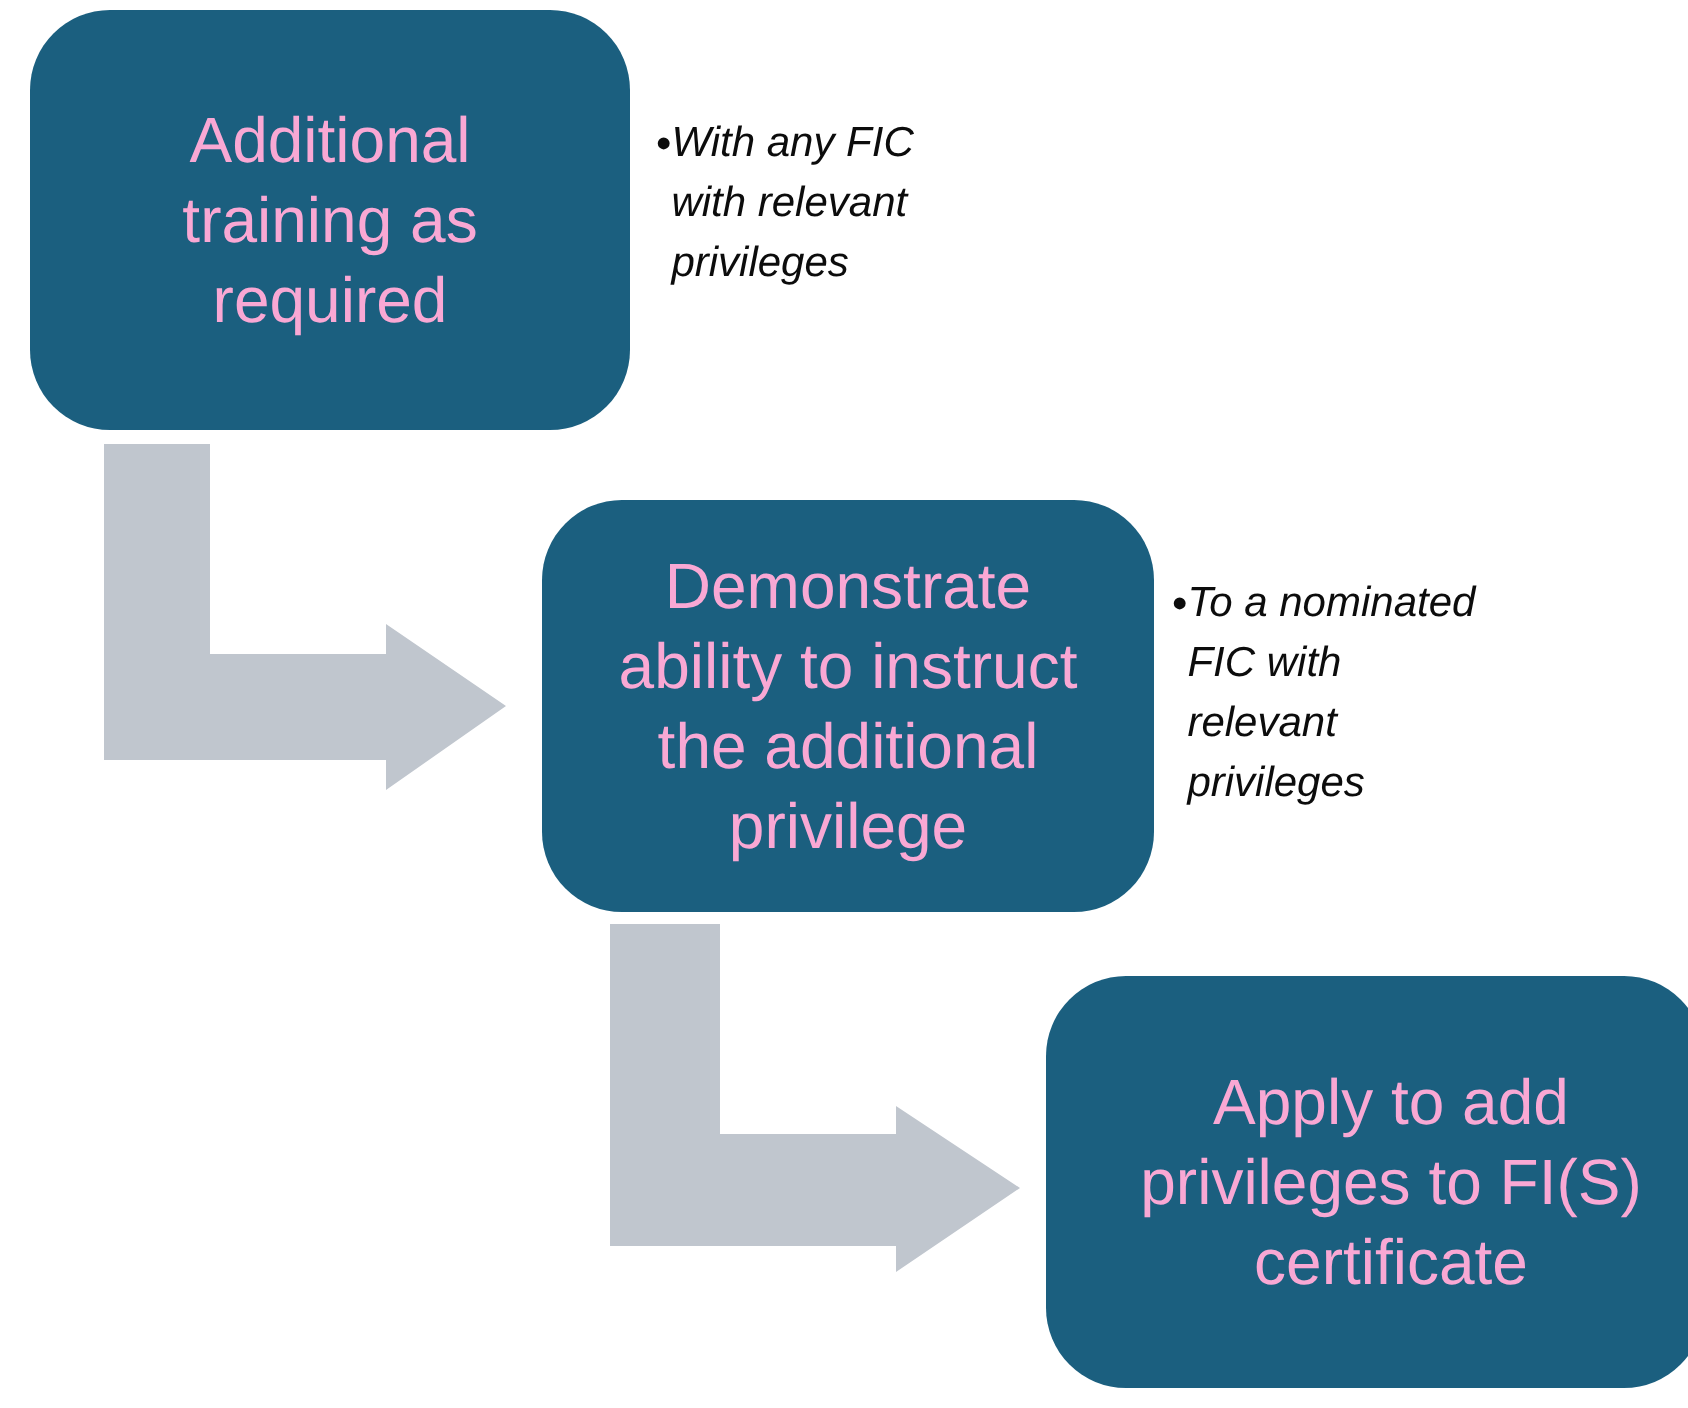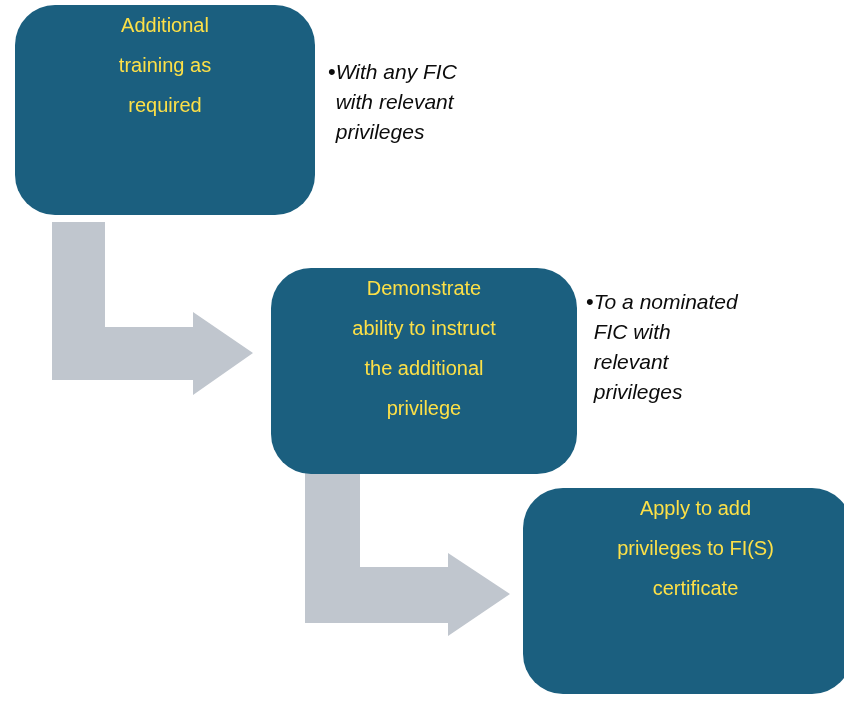--- a/index.html
+++ b/index.html
@@ -19,32 +19,33 @@
     position: absolute;
     left: 0;
     top: 0;
     width: 844px;
     height: 704px;
   }
   .step-box {
     position: absolute;
     background: #1B5F7F;
     border-radius: 40px;
-    color: #fde047;
+    color: #f9a8d4;
     display: flex;
+    align-items: center;
     justify-content: center;
     text-align: center;
-    font-size: 20px;
+    font-size: 32px;
     line-height: 40px;
   }
   .step-box .box-label {
     white-space: pre-line;
   }
   .box-1 { left: 15px;  top: 5px;   width: 300px; height: 210px; }
-  .box-2 { left: 271px; top: 250px; width: 306px; height: 206px; margin-top: 18px; }
+  .box-2 { left: 271px; top: 250px; width: 306px; height: 206px; }
   .box-3 { left: 523px; top: 488px; width: 313px; height: 206px; padding-left: 16px; }
   .note {
     position: absolute;
     display: flex;
     align-items: flex-start;
     color: #0C0C0C;
     font-size: 21px;
     line-height: 30px;
   }
   .note .bullet {

